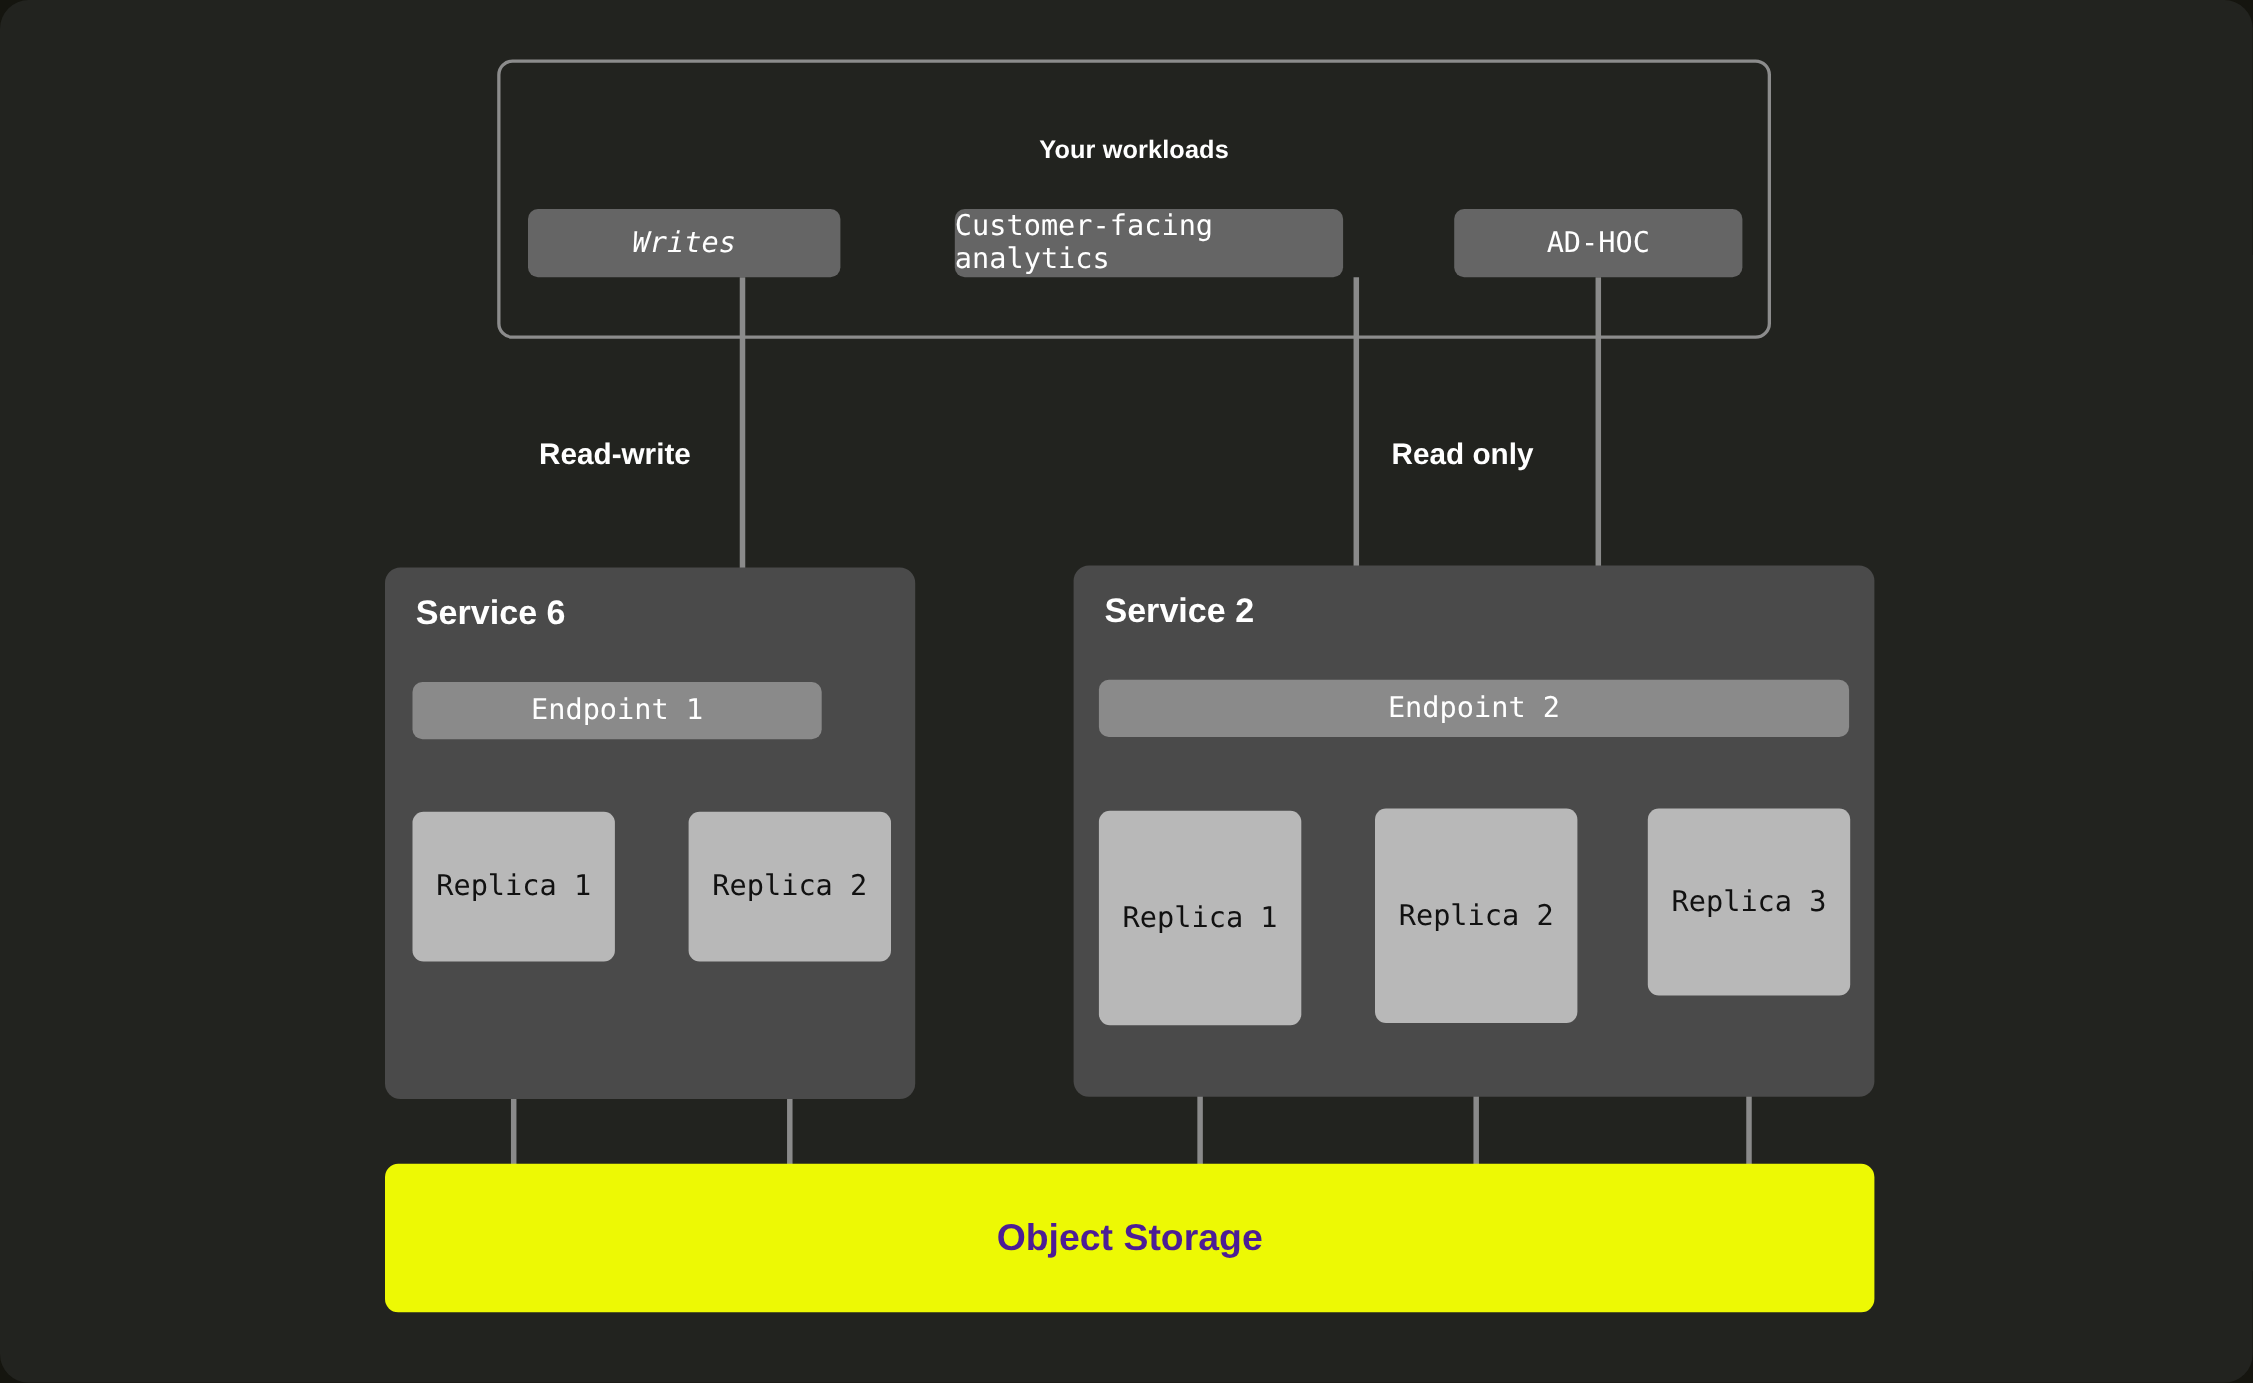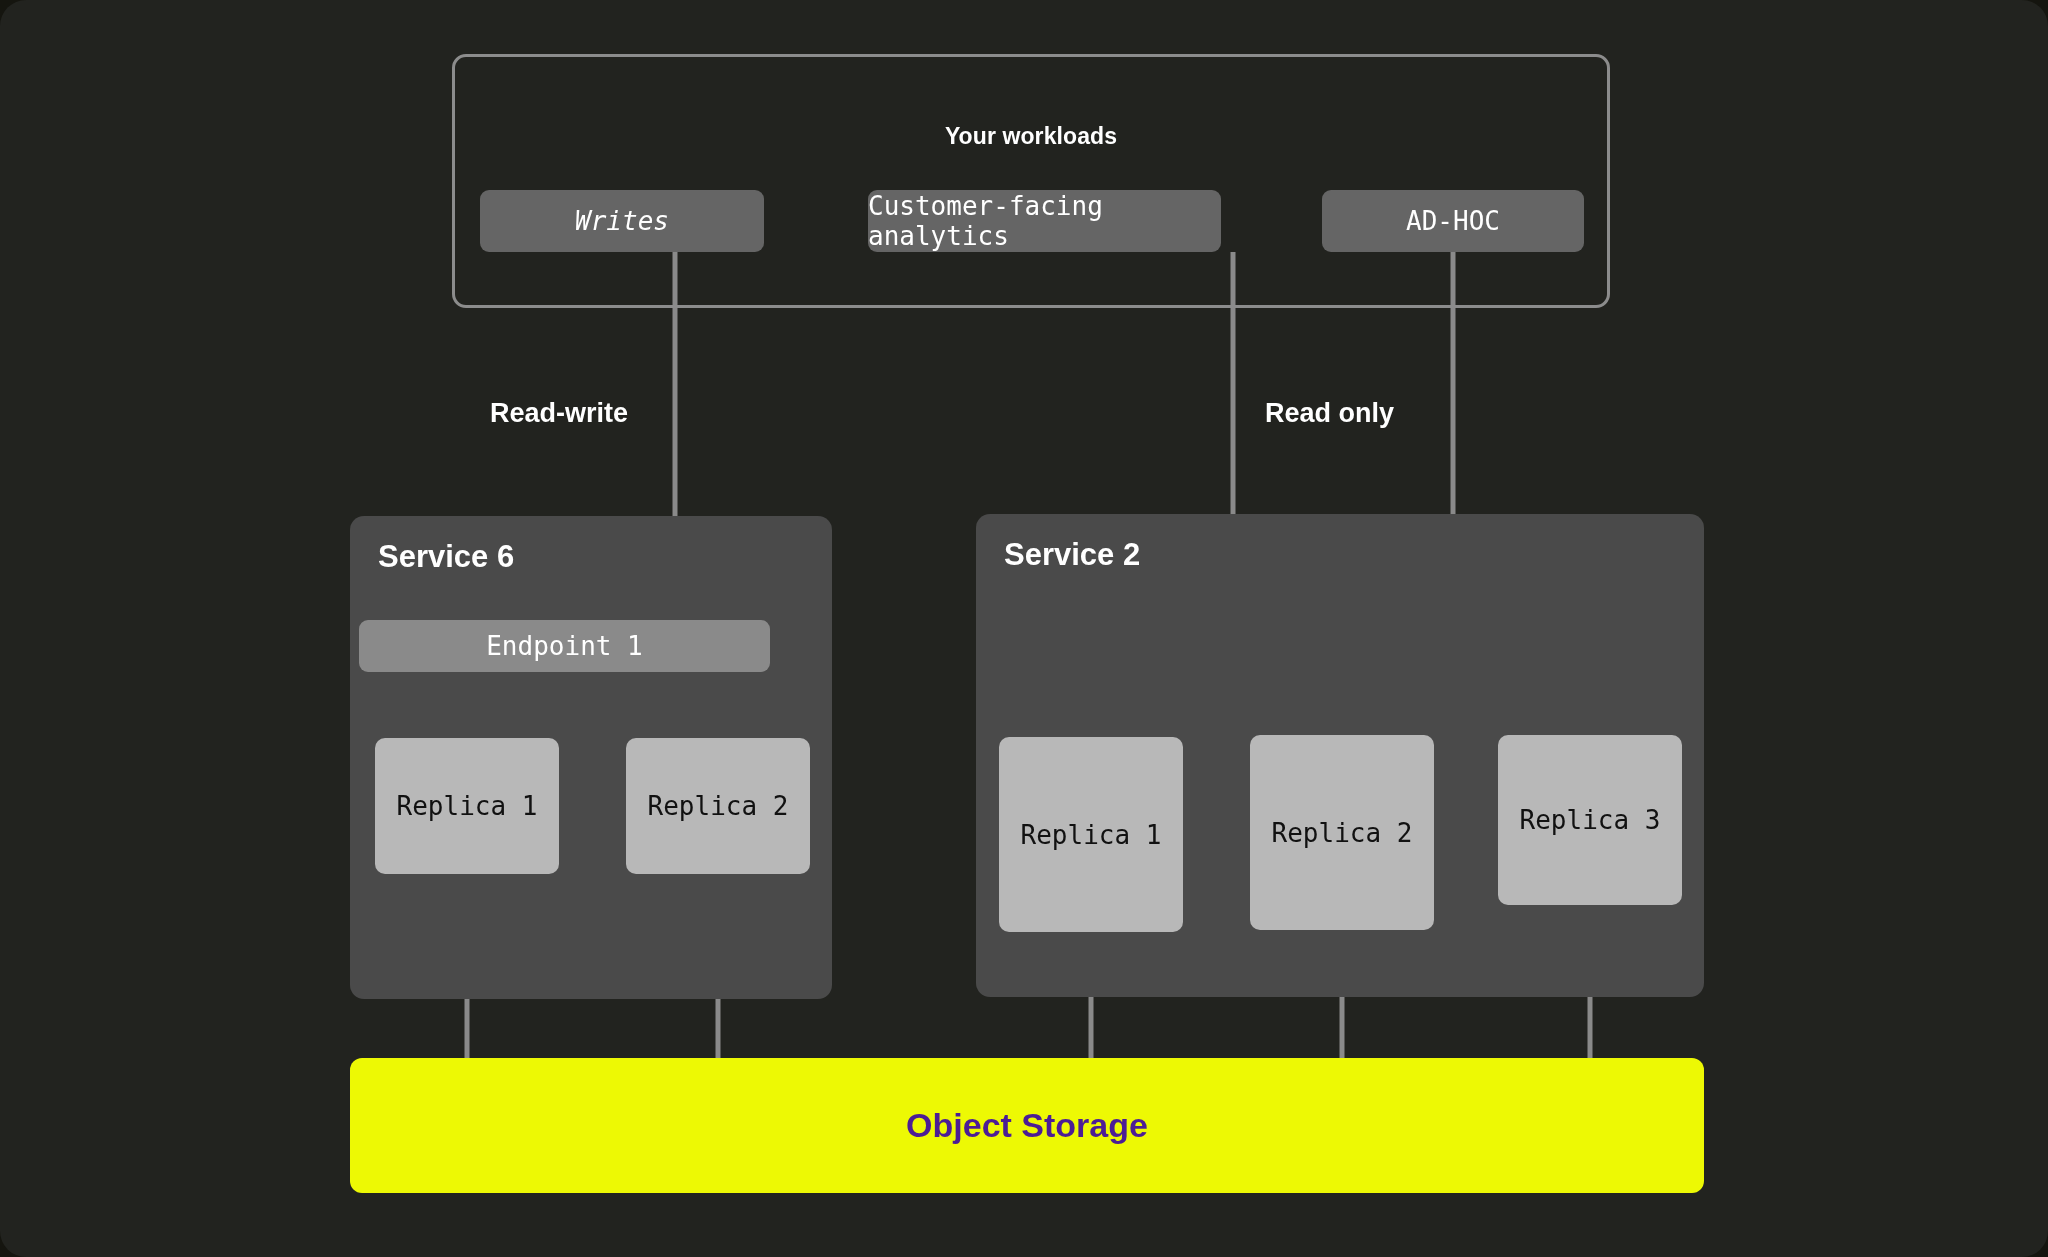--- a/index.html
+++ b/index.html
@@ -175,33 +175,36 @@
   <div class="chip" style="left:1322px; top:190px; width:262px;">
     <span>AD-HOC</span>
   </div>
 
   <div class="flow-label" style="left:490px; top:398px;">Read-write</div>
   <div class="flow-label" style="left:1265px; top:398px;">Read only</div>
 
   <div class="service-box" style="left:350px; top:516px; width:482px; height:483px;">
     <div class="service-title">Service 6</div>
   </div>
-  <div class="endpoint-bar" style="left:359px; top:620px; width:411px;">
+  <div class="endpoint-bar" style="left:375px; top:620px; width:372px;">
     <span>Endpoint 1</span>
   </div>
   <div class="replica-box" style="left:375px; top:738px; width:184px; height:136px;">
     <span>Replica 1</span>
   </div>
   <div class="replica-box" style="left:626px; top:738px; width:184px; height:136px;">
     <span>Replica 2</span>
   </div>
 
   <div class="service-box" style="left:976px; top:514px; width:728px; height:483px;">
     <div class="service-title">Service 2</div>
   </div>
+  <div class="endpoint-bar" style="left:999px; top:618px; width:682px;">
+    <span>Endpoint 2</span>
+  </div>
   <div class="replica-box" style="left:999px; top:737px; width:184px; height:195px;">
     <span>Replica 1</span>
   </div>
   <div class="replica-box" style="left:1250px; top:735px; width:184px; height:195px;">
     <span>Replica 2</span>
   </div>
   <div class="replica-box" style="left:1498px; top:735px; width:184px; height:170px;">
     <span>Replica 3</span>
   </div>
 

